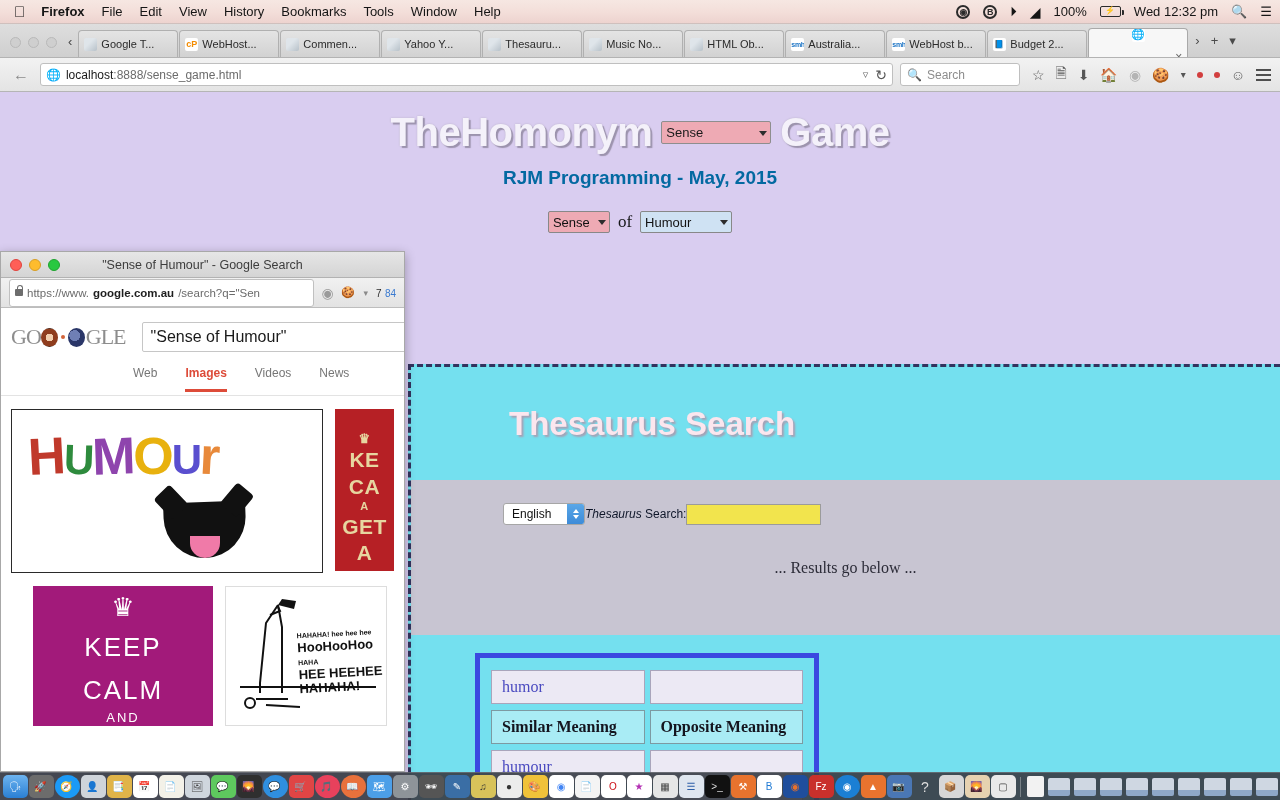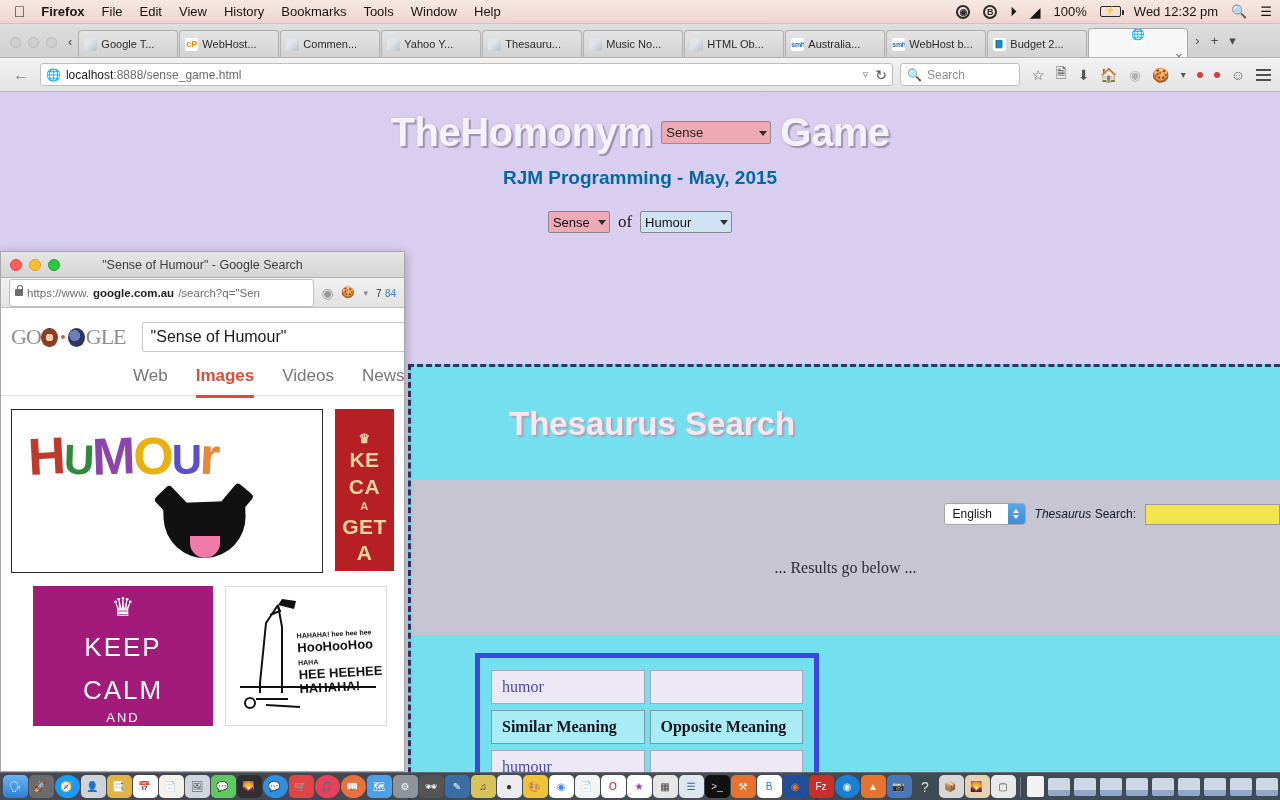--- a/index.html
+++ b/index.html
@@ -181,21 +181,21 @@
     font-size: 33px; font-weight: bold;
     color: #fbe6ee;
     text-shadow: 2px 2px 2px #a7a0b4;
     letter-spacing: 0px;
   }
   .thes-body {
     height: 155px; background: #c8c5d2;
     padding-top: 23px;
   }
   .search-row {
-    display:flex; align-items:center; gap: 9px; padding-left: 54px; justify-content: flex-end;
+    display:flex; align-items:center; padding-left: 92px;
   }
   select.langsel {
     -webkit-appearance:none; appearance:none;
     background:#fff; border:1px solid #a6a6a6; border-radius: 3px;
     height: 22px; width: 82px; padding-left: 8px; padding-right: 22px;
     font-size: 12px; color:#111; font-family: "Liberation Sans", sans-serif;
   }
   .langwrap { position:relative; display:inline-block; }
   .langwrap .stepper {
     position:absolute; right:1px; top:1px; bottom:1px; width:17px;
@@ -285,21 +285,21 @@
   .doodle .o1 { display:inline-block; width:17px; height:19px; border-radius:50%;
     background: radial-gradient(circle at 50% 50%, #f2cfae 0 30%, #8f3d1e 31% 70%, #3a1609 71%); margin:0 1px;}
   .doodle .dot { display:inline-block; width:4px;height:4px;border-radius:50%;background:#d3643a;margin:0 2px;}
   .doodle .o2 { display:inline-block; width:17px; height:19px; border-radius:50%;
     background: radial-gradient(circle at 40% 40%, #6f7fb5 0 35%, #2a3668 36%); margin:0 1px;}
   .gsearchbox {
     flex:1; height: 30px; border:1px solid #c6c6c6; border-radius:2px;
     display:flex; align-items:center; padding: 0 8px; font-size: 16px; color:#1a1a1a; margin-right: -4px;
   }
   .gtabs {
-    display:flex; gap: 28px; padding-left: 132px; font-size: 17px; color:#767676;
+    display:flex; gap: 28px; padding-left: 132px; font-size: 12px; color:#767676;
     border-bottom:1px solid #e3e3e3; height: 34px; align-items:flex-start; padding-top:4px;
   }
   .gtab.sel { color:#dd4b39; font-weight:bold; border-bottom: 3px solid #dd4b39; padding-bottom:9px; }
   .gresults { padding: 13px 10px 0 10px; }
   .grow { display:flex; gap: 12px; }
   .gcard { border:1px solid #2a2a2a; background:#fff; }
   .humour-img {
     width: 310px; height: 162px; position:relative; overflow:hidden; background:#fff;
   }
   .humour-txt {

